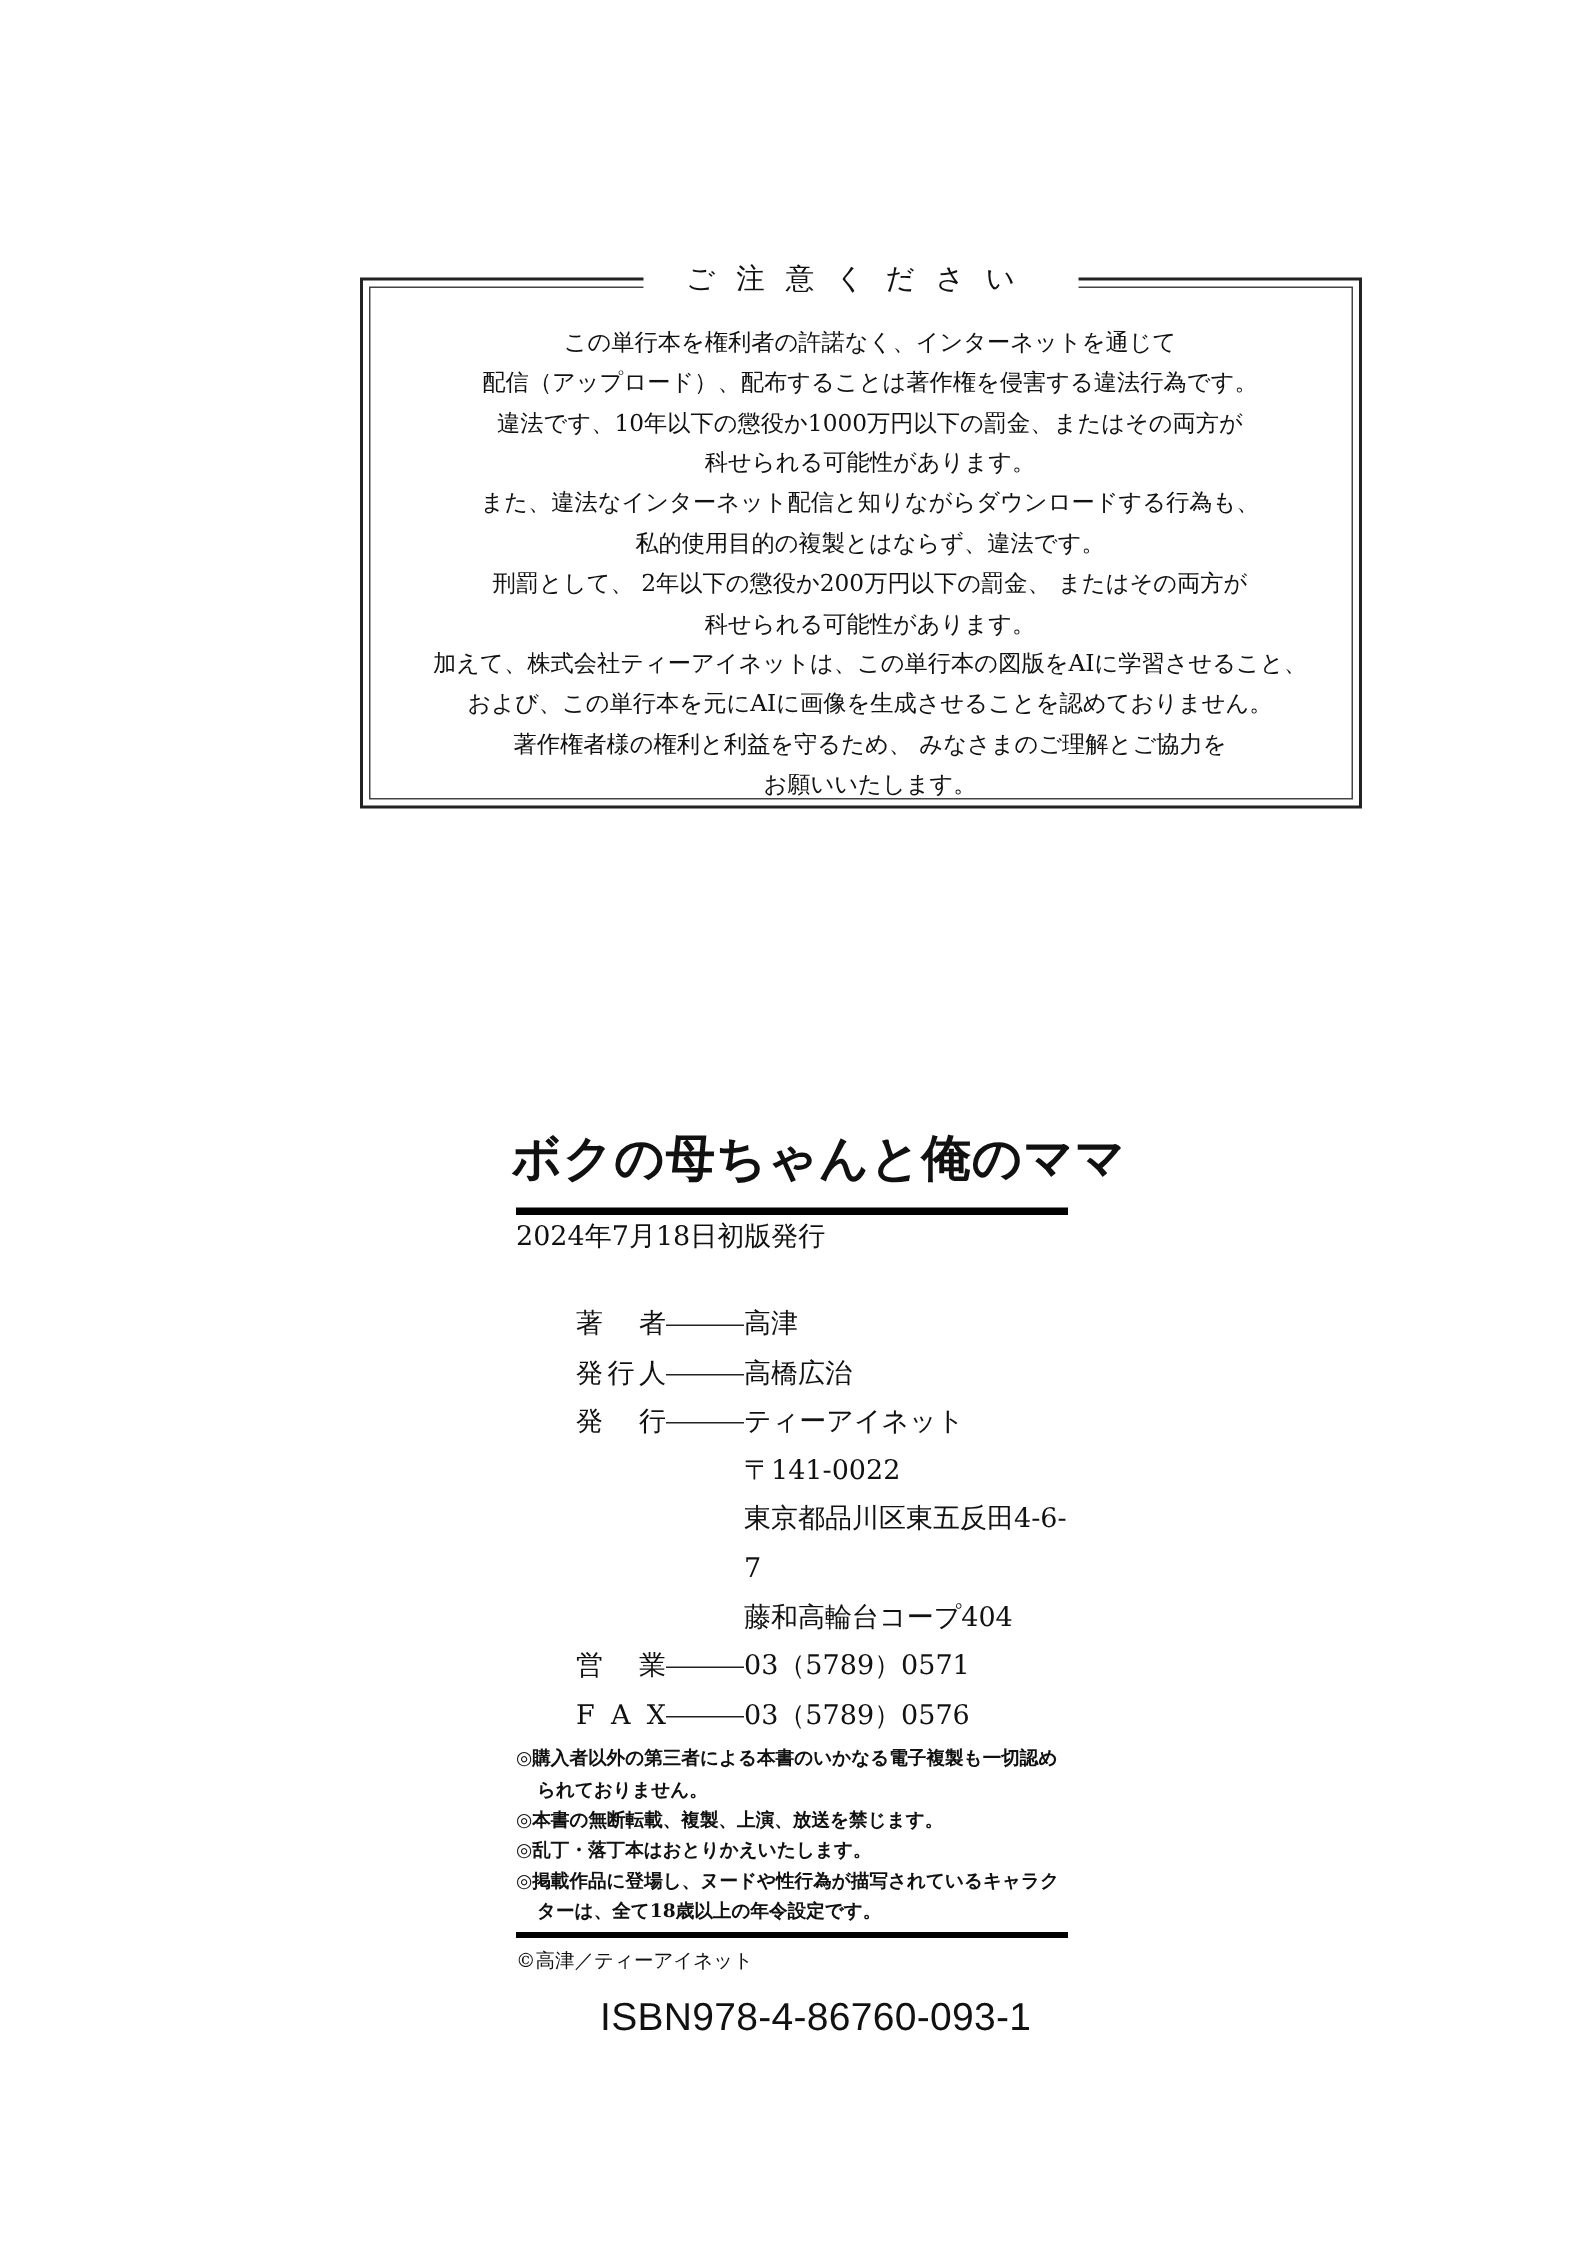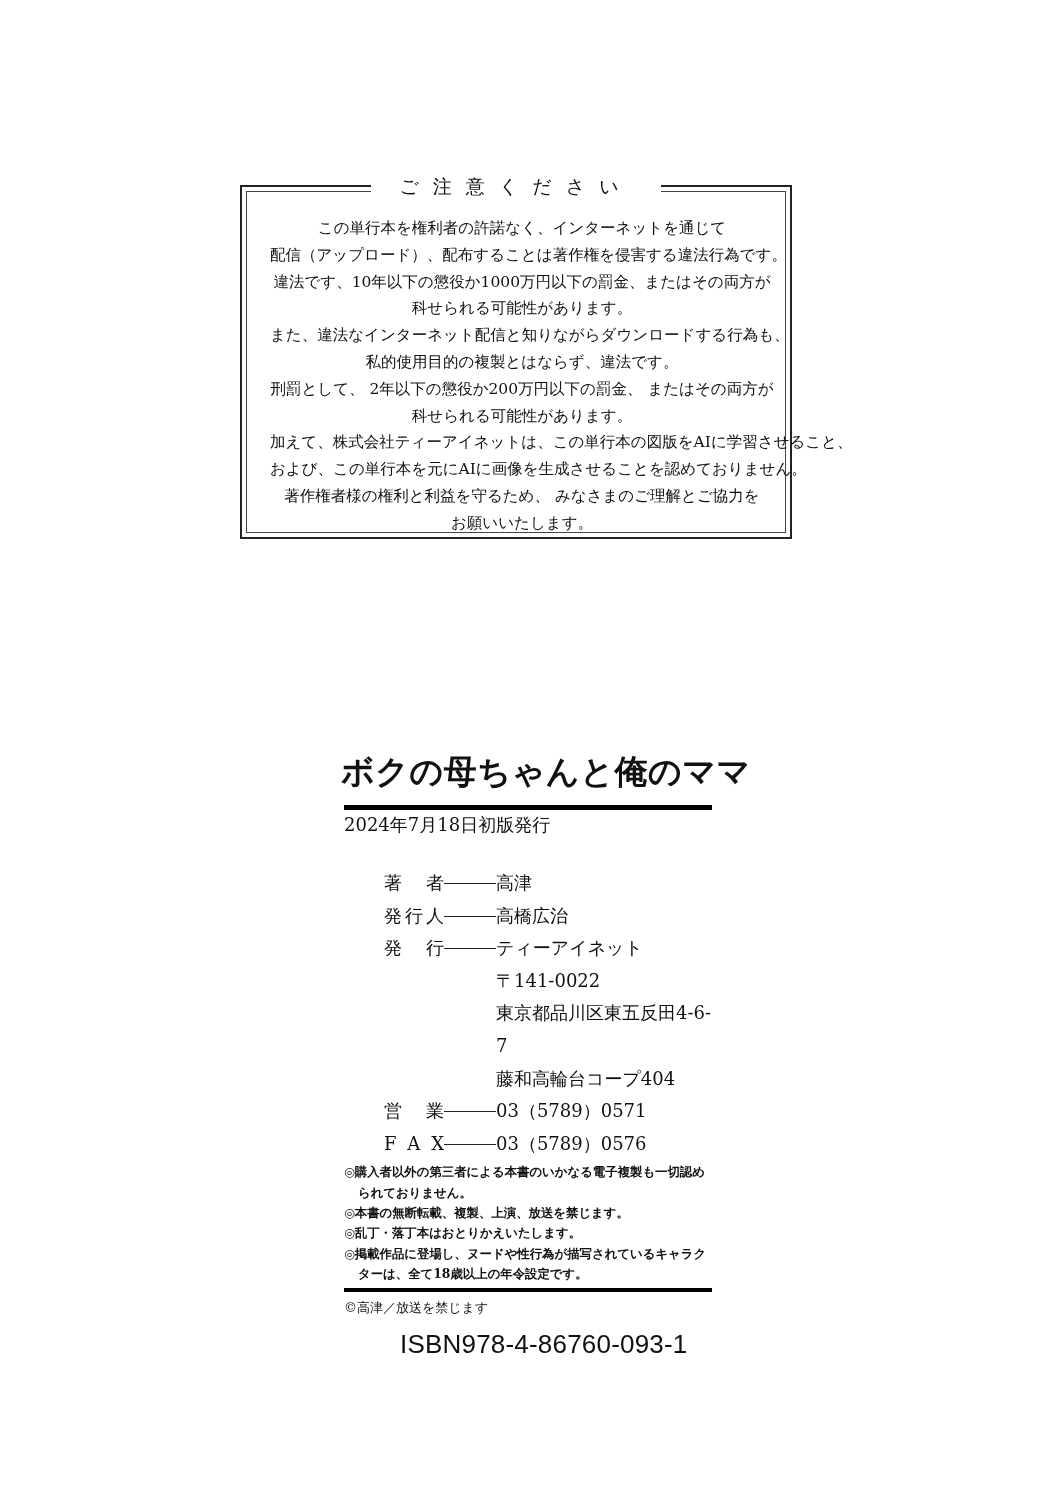--- a/index.html
+++ b/index.html
@@ -2,21 +2,21 @@
 <html><head>
 <meta charset="utf-8">
 <style>
   html, body { margin: 0; padding: 0; }
   body {
     width: 1058px; height: 1500px; background: #ffffff; position: relative;
     font-family: "DejaVu Serif", "Liberation Serif", serif; color: #111;
     overflow: hidden;
   }
   .notice-box {
-    position: absolute; left: 240px; top: 185px; width: 552px; height: 354px;
+    position: absolute; left: 240px; top: 185px; width: 668px; height: 354px;
     box-sizing: border-box; border: 2px solid #222;
   }
   .notice-box .inner {
     position: absolute; left: 4px; top: 4px; right: 4px; bottom: 4px;
     border: 1px solid #444;
   }
   .notice-title-wrap {
     position: absolute; left: 0; right: 0; top: -14px; text-align: center;
   }
   .notice-title {
@@ -109,15 +109,15 @@
   </div>
 
   <div class="notes">
     <div class="note">◎購入者以外の第三者による本書のいかなる電子複製も一切認められておりません。</div>
     <div class="note">◎本書の無断転載、複製、上演、放送を禁じます。</div>
     <div class="note">◎乱丁・落丁本はおとりかえいたします。</div>
     <div class="note">◎掲載作品に登場し、ヌードや性行為が描写されているキャラクターは、全て18歳以上の年令設定です。</div>
   </div>
 
   <div class="rule-bottom"></div>
-  <div class="copyright">©高津／放送を禁じます</div>
+  <div class="copyright">©高津／ティーアイネット</div>
   <div class="isbn">ISBN978-4-86760-093-1</div>
 </div>
 
 </body></html>

